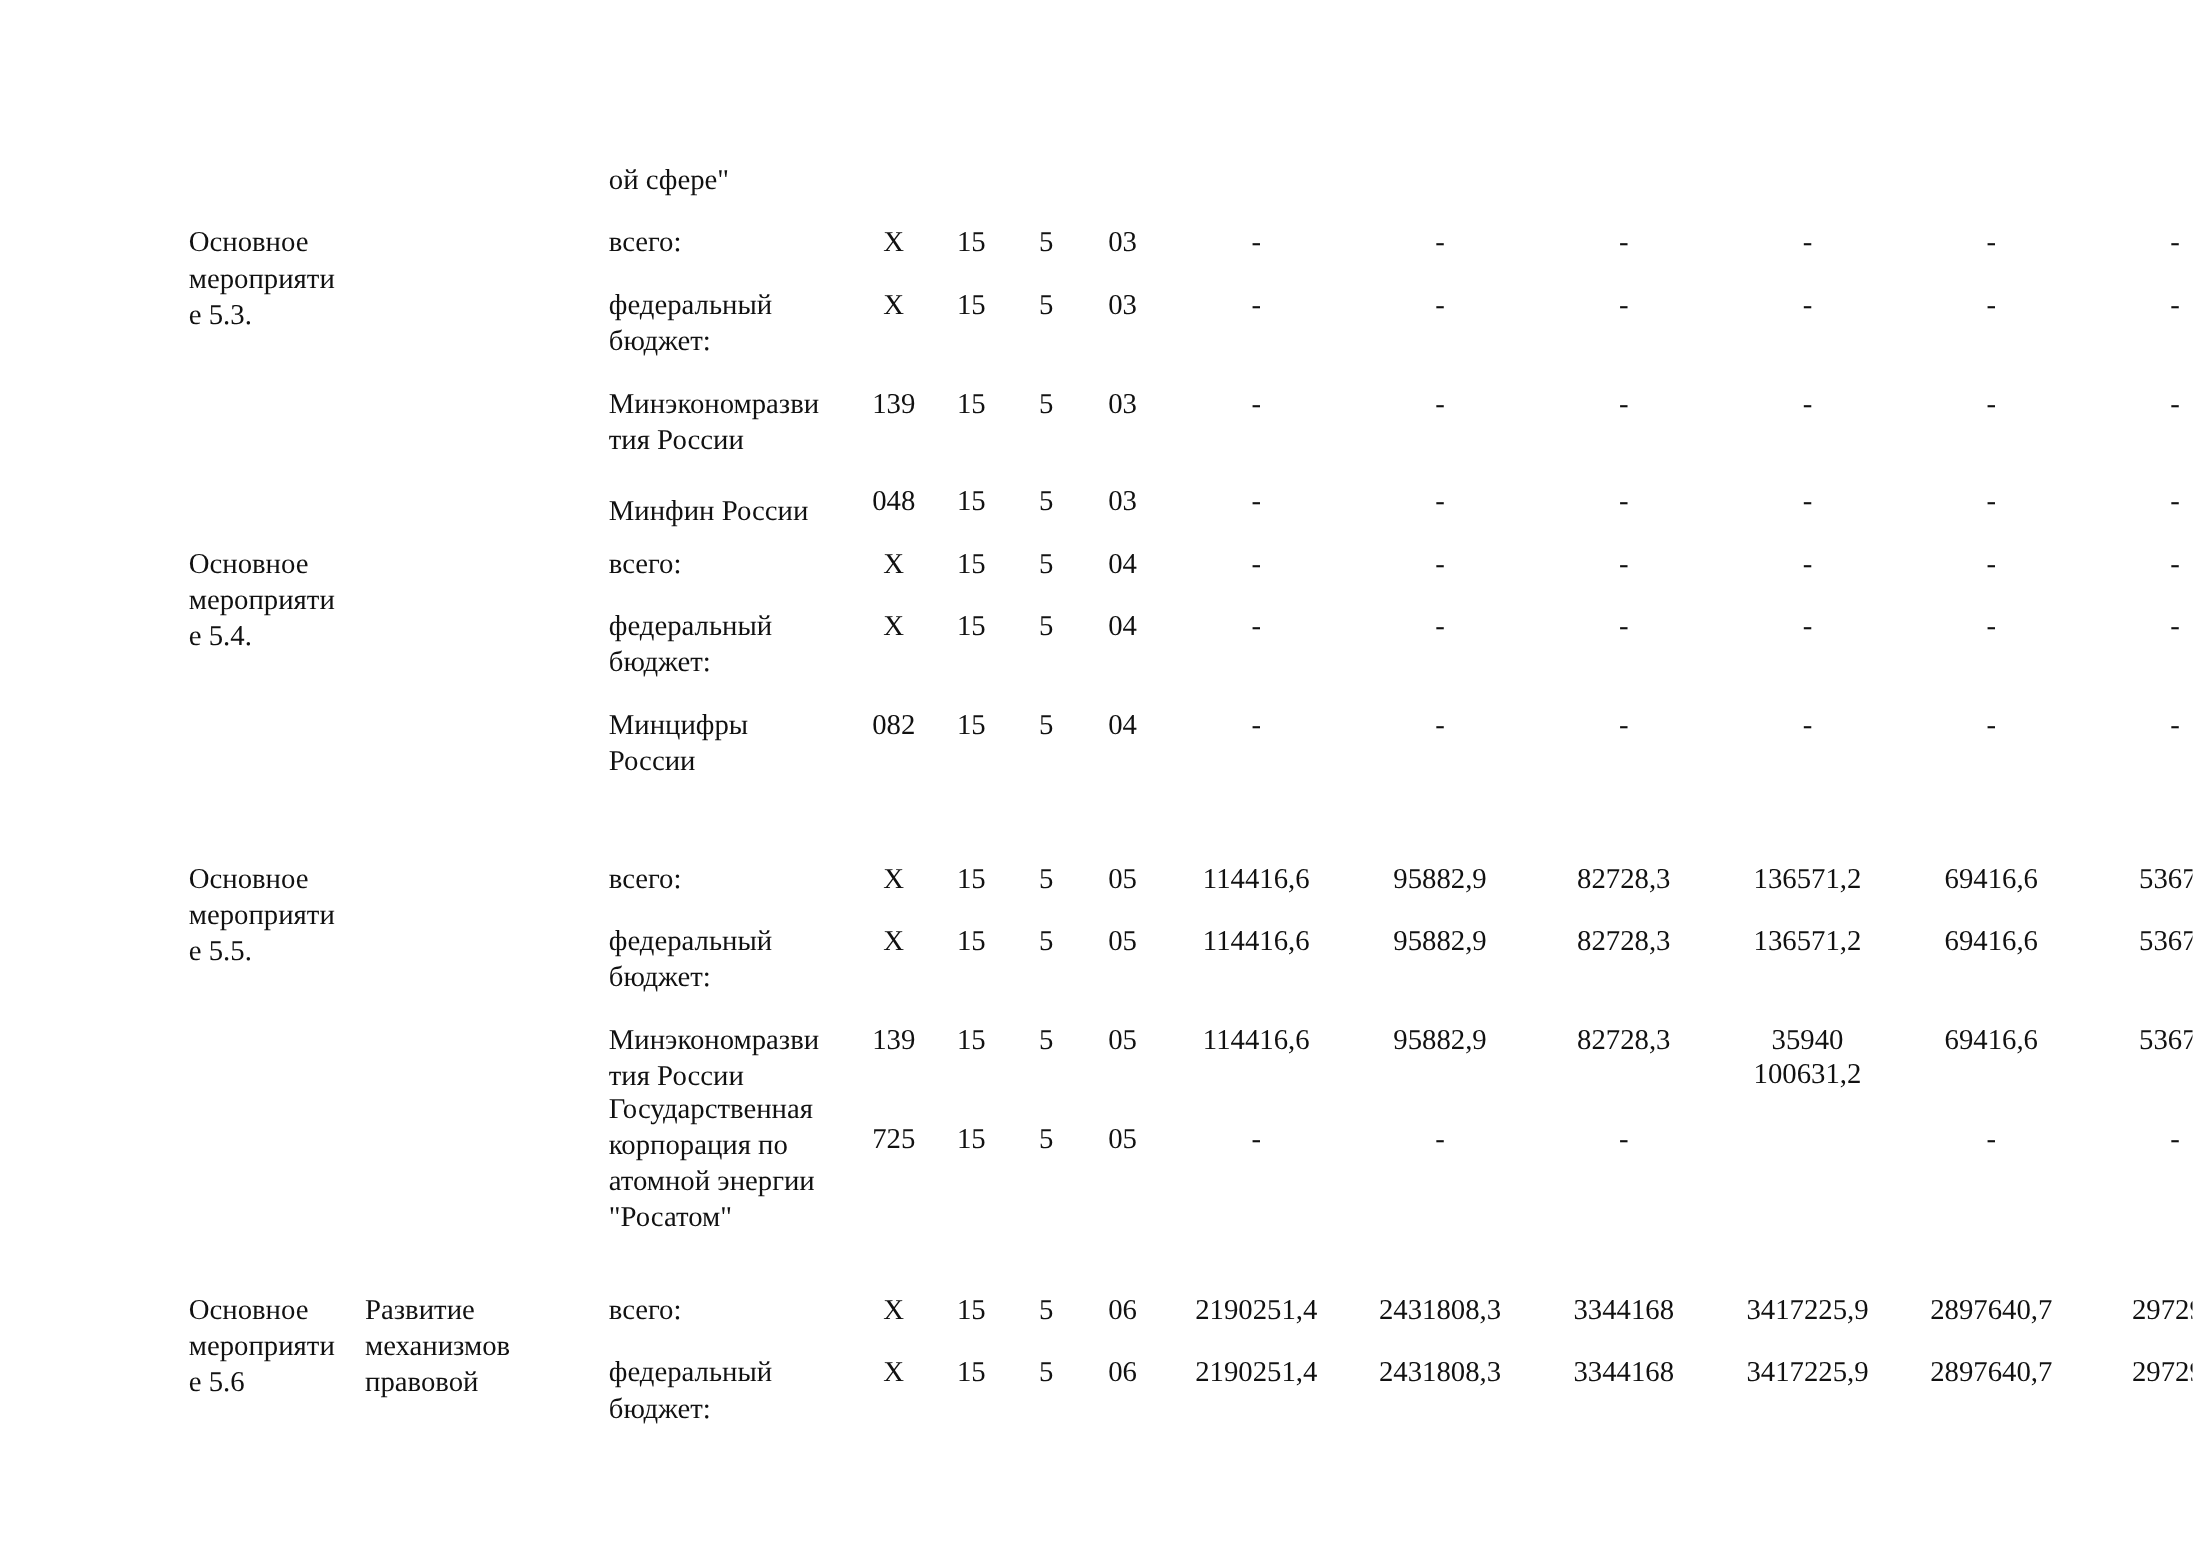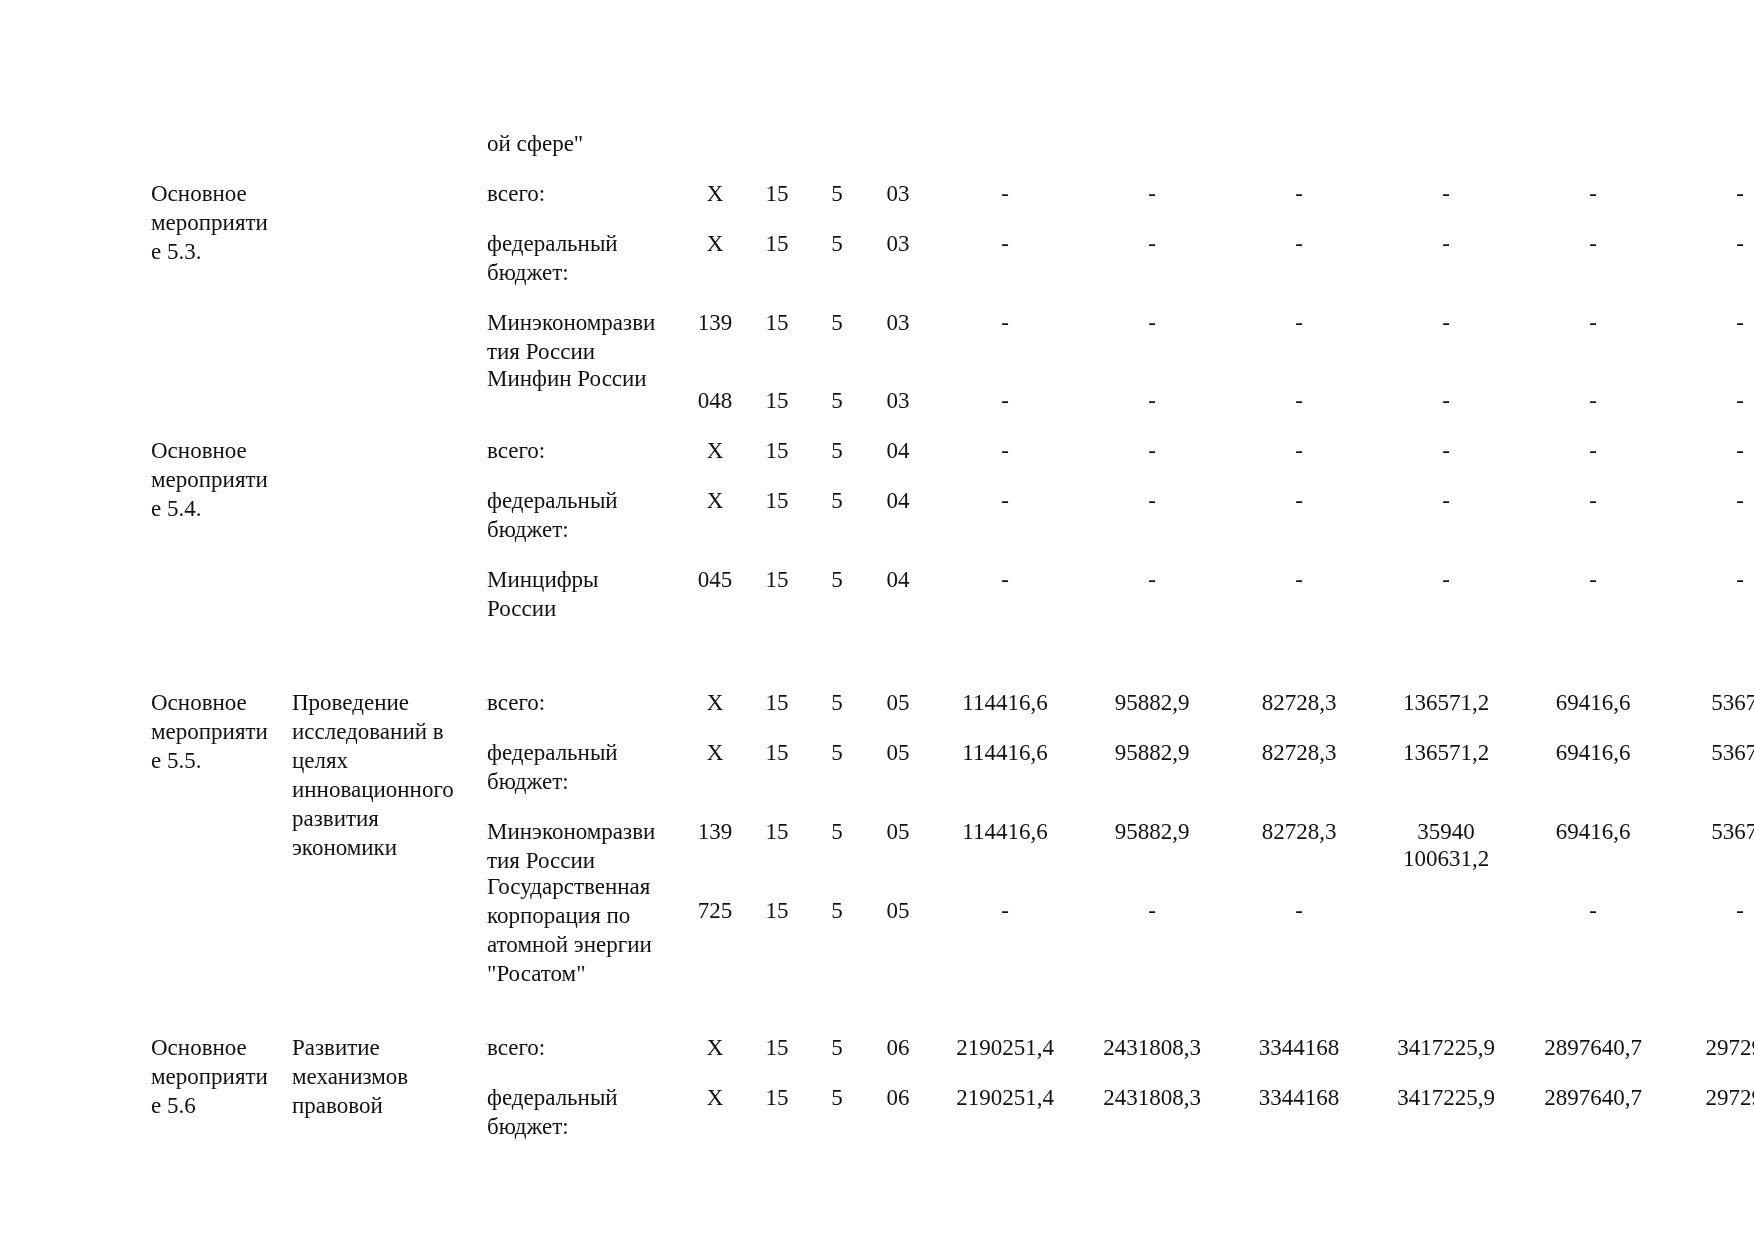--- a/index.html
+++ b/index.html
@@ -73,21 +73,21 @@
     <div class="ctr c-om" style="top:308px">03</div>
     <div class="ctr v0" style="top:308px">-</div>
     <div class="ctr v1" style="top:308px">-</div>
     <div class="ctr v2" style="top:308px">-</div>
     <div class="ctr v3" style="top:308px">-</div>
     <div class="ctr v4" style="top:308px">-</div>
     <div class="ctr v5" style="top:308px">-</div>
   </div>
 
   <div>
-    <div class="cell c-src" style="top:364px">Минфин России</div>
+    <div class="cell c-src" style="top:394px">Минфин России</div>
     <div class="ctr c-grbs" style="top:386px">048</div>
     <div class="ctr c-gp" style="top:386px">15</div>
     <div class="ctr c-pgp" style="top:386px">5</div>
     <div class="ctr c-om" style="top:386px">03</div>
     <div class="ctr v0" style="top:386px">-</div>
     <div class="ctr v1" style="top:386px">-</div>
     <div class="ctr v2" style="top:386px">-</div>
     <div class="ctr v3" style="top:386px">-</div>
     <div class="ctr v4" style="top:386px">-</div>
     <div class="ctr v5" style="top:386px">-</div>
@@ -122,41 +122,35 @@
     <div class="ctr v1" style="top:486px">-</div>
     <div class="ctr v2" style="top:486px">-</div>
     <div class="ctr v3" style="top:486px">-</div>
     <div class="ctr v4" style="top:486px">-</div>
     <div class="ctr v5" style="top:486px">-</div>
   </div>
 
   <div>
     <div class="cell c-src" style="top:565px">Минцифры
 России</div>
-    <div class="ctr c-grbs" style="top:565px">045</div>
+    <div class="ctr c-grbs" style="top:565px">082</div>
     <div class="ctr c-gp" style="top:565px">15</div>
     <div class="ctr c-pgp" style="top:565px">5</div>
     <div class="ctr c-om" style="top:565px">04</div>
     <div class="ctr v0" style="top:565px">-</div>
     <div class="ctr v1" style="top:565px">-</div>
     <div class="ctr v2" style="top:565px">-</div>
     <div class="ctr v3" style="top:565px">-</div>
     <div class="ctr v4" style="top:565px">-</div>
     <div class="ctr v5" style="top:565px">-</div>
   </div>
 
   <div class="cell c-act" style="top:688px">Основное
 мероприяти
 е 5.5.</div>
-  <div class="cell c-name" style="top:688px">Проведение
-исследований в
-целях
-инновационного
-развития
-экономики</div>
 
   <div>
     <div class="cell c-src" style="top:688px">всего:</div>
     <div class="ctr c-grbs" style="top:688px">X</div>
     <div class="ctr c-gp" style="top:688px">15</div>
     <div class="ctr c-pgp" style="top:688px">5</div>
     <div class="ctr c-om" style="top:688px">05</div>
     <div class="ctr v0" style="top:688px">114416,6</div>
     <div class="ctr v1" style="top:688px">95882,9</div>
     <div class="ctr v2" style="top:688px">82728,3</div>

